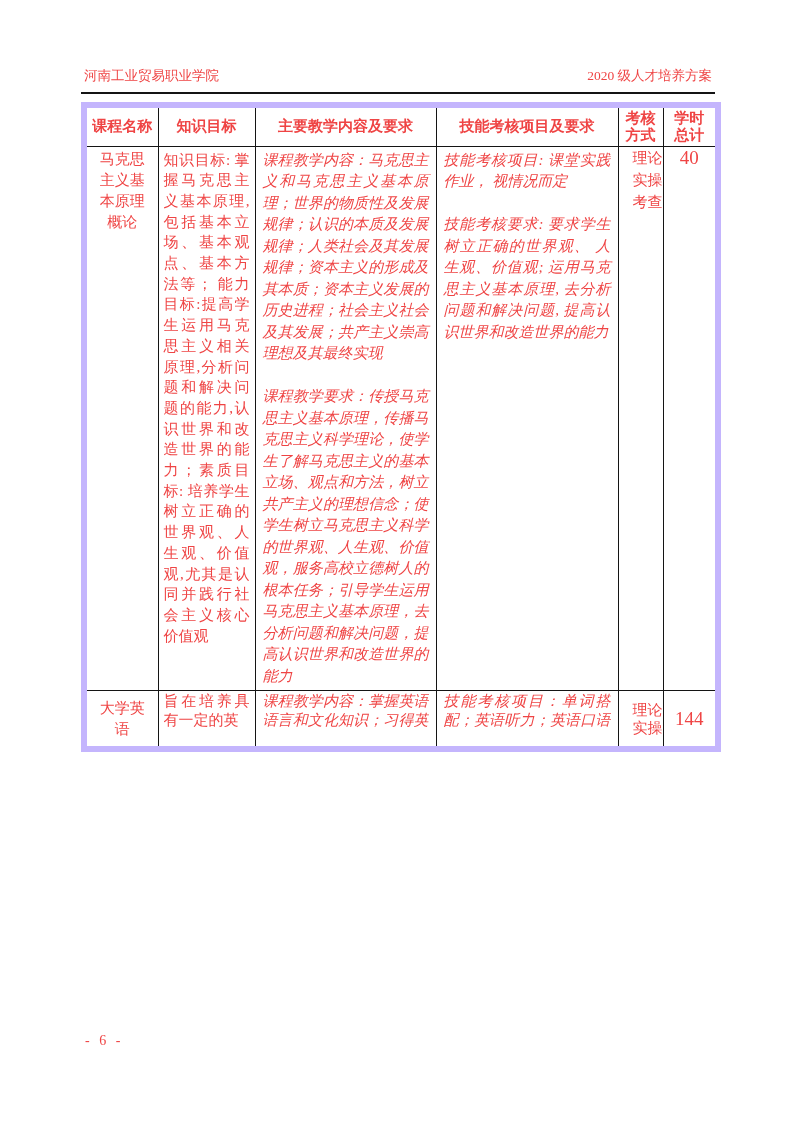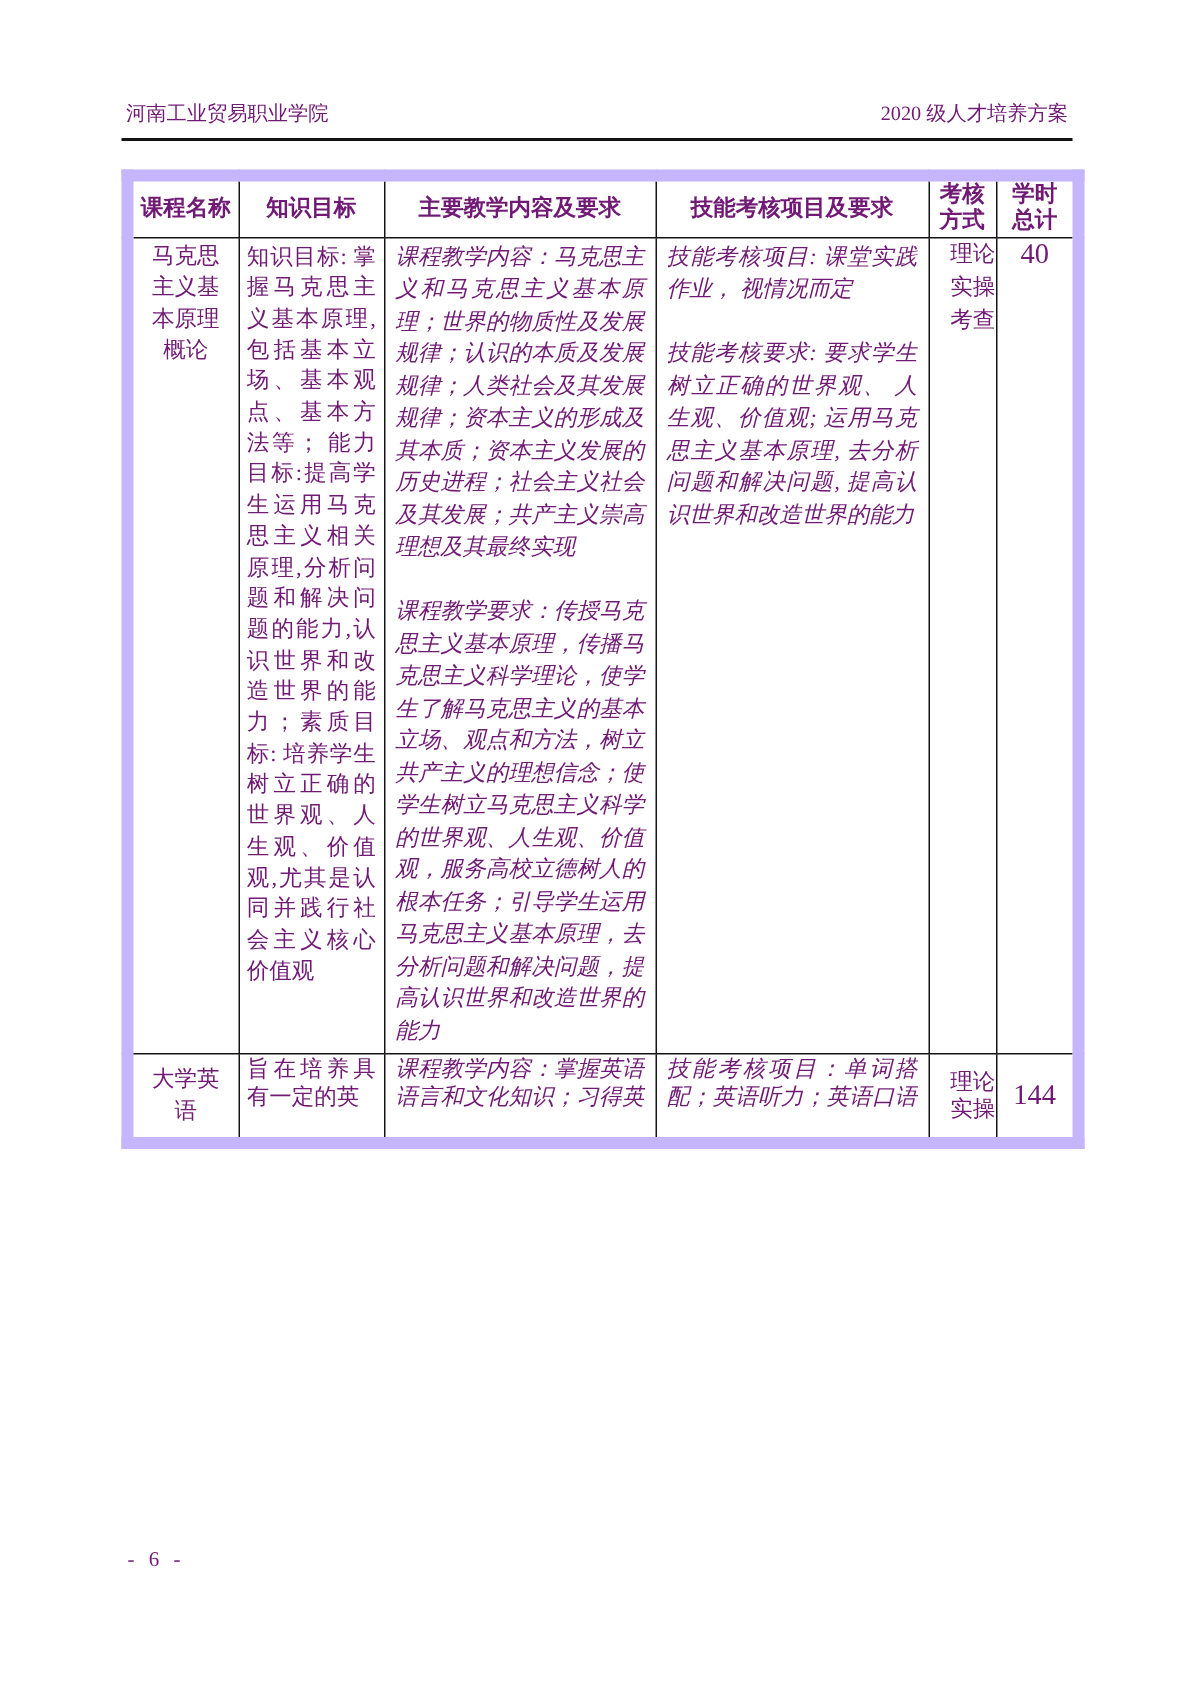--- a/index.html
+++ b/index.html
@@ -3,21 +3,21 @@
 <meta charset="utf-8">
 <style>
   * { margin: 0; padding: 0; box-sizing: border-box; }
   html, body { background: #ffffff; }
   .page {
     position: relative;
     width: 793px;
     height: 1122px;
     background: #ffffff;
     font-family: "Liberation Serif", "DejaVu Serif", serif;
-    color: #701a75;
+    color: #ef4444;
     overflow: hidden;
   }
   .doc-header {
     position: absolute;
     left: 81px;
     top: 67px;
     width: 634px;
     display: flex;
     justify-content: space-between;
     align-items: flex-end;
@@ -25,22 +25,21 @@
     padding: 0 3px 7px 3px;
     border-bottom: 2px solid #141414;
   }
   table.course-table {
     position: absolute;
     left: 81px;
     top: 102px;
     width: 634px;
     border-collapse: collapse;
     table-layout: fixed;
-    border: 8px solid #c4b5fd;
-    margin-top: 11px;
+    border: 6px solid #c4b5fd;
   }
   .course-table th, .course-table td {
     border: 1px solid #141414;
     vertical-align: top;
     overflow: hidden;
   }
   .course-table thead th {
     height: 41px;
     font-weight: bold;
     font-size: 15px;

